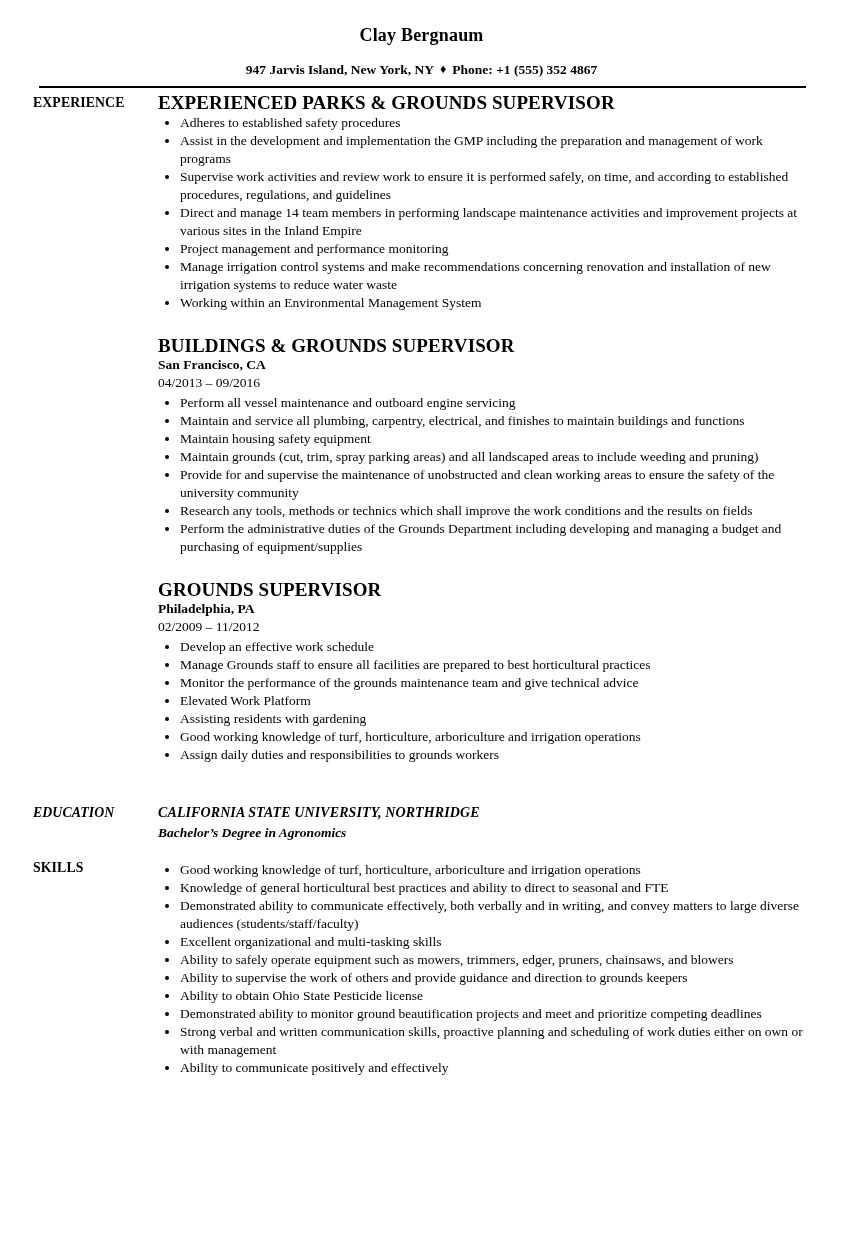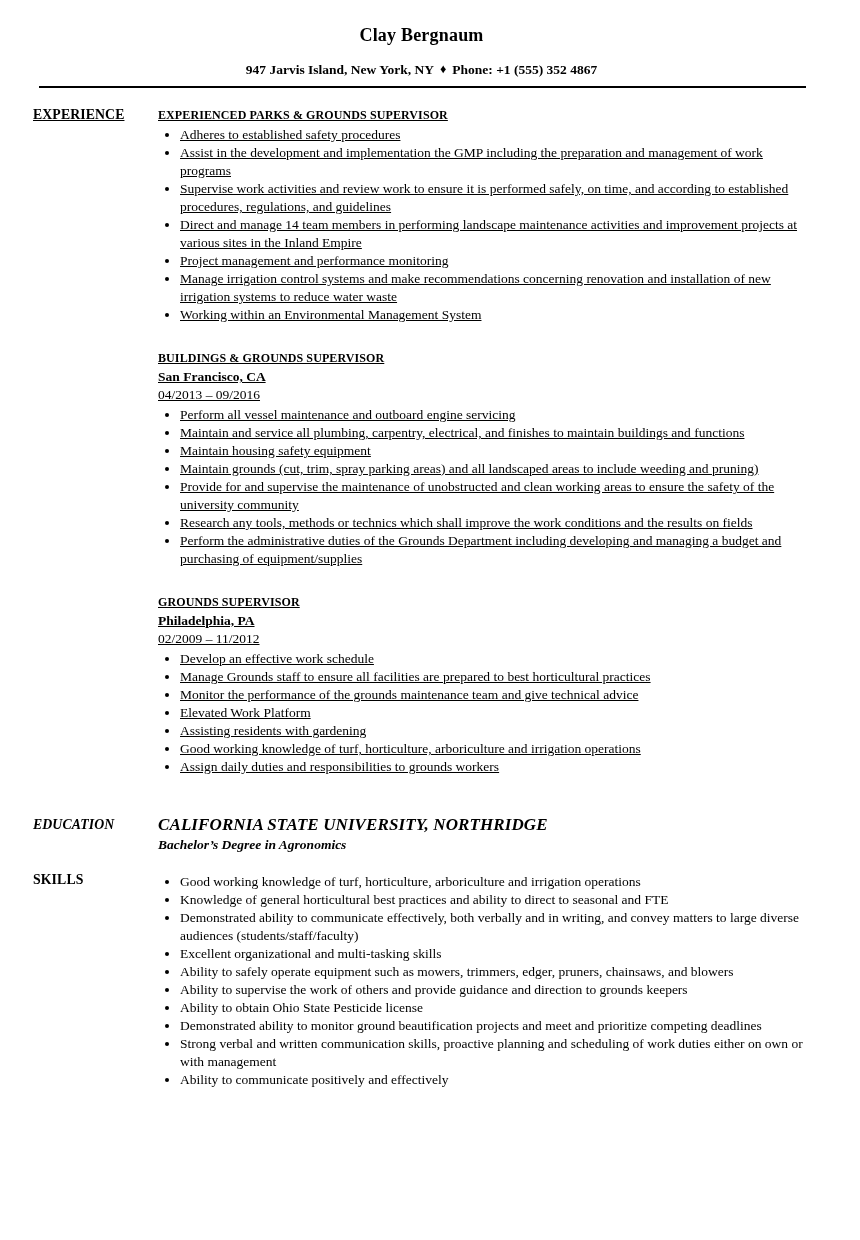--- a/index.html
+++ b/index.html
@@ -30,48 +30,48 @@
   }
   .contact .sep { padding: 0 6px; font-size: 12.5px; position: relative; top: -1px; }
   .divider {
     border: 0;
     border-top: 2.6px solid #000000;
     margin: 7px 4px 0 6px;
   }
 
   
   .section { display: flex; align-items: flex-start; }
-  .section-experience { margin-top: 18px; text-decoration: underline; }
+  .section-experience { margin-top: 6px; }
   .section-education  { margin-top: 40px; font-style: italic; }
   .section-skills     { margin-top: 17px; justify-content: flex-end; }
   .section-label {
     flex: 0 0 125px;
     width: 125px;
     font-weight: 700;
     font-size: 13.8px;
     letter-spacing: 0.1px;
   }
   .section-body { flex: 1; min-width: 0; }
 
   
   .job { margin-bottom: 25px; }
   .job:last-child { margin-bottom: 0; }
-  .job-title { font-weight: 700; font-size: 12px; letter-spacing: 0.1px; }
+  .job-title { font-weight: 700; font-size: 19px; letter-spacing: 0.1px; }
   .job-location { font-weight: 700; margin-top: 1px; }
   .job-dates { margin-top: 0; }
 
   ul.bullets {
     margin: 2px 0 0 0;
     padding-left: 22px;
     list-style: disc outside;
   }
   ul.bullets li { line-height: 18px; }
 
   
-  .school { font-weight: 700; font-size: 17px; letter-spacing: 0.1px; }
+  .school { font-weight: 700; font-size: 14px; letter-spacing: 0.1px; }
   .degree { font-weight: 700; margin-top: 2px; }
 </style>
 </head>
 <body>
 
 <div class="page">
 
   <header>
     <div class="name">Clay Bergnaum</div>
     <div class="contact">

